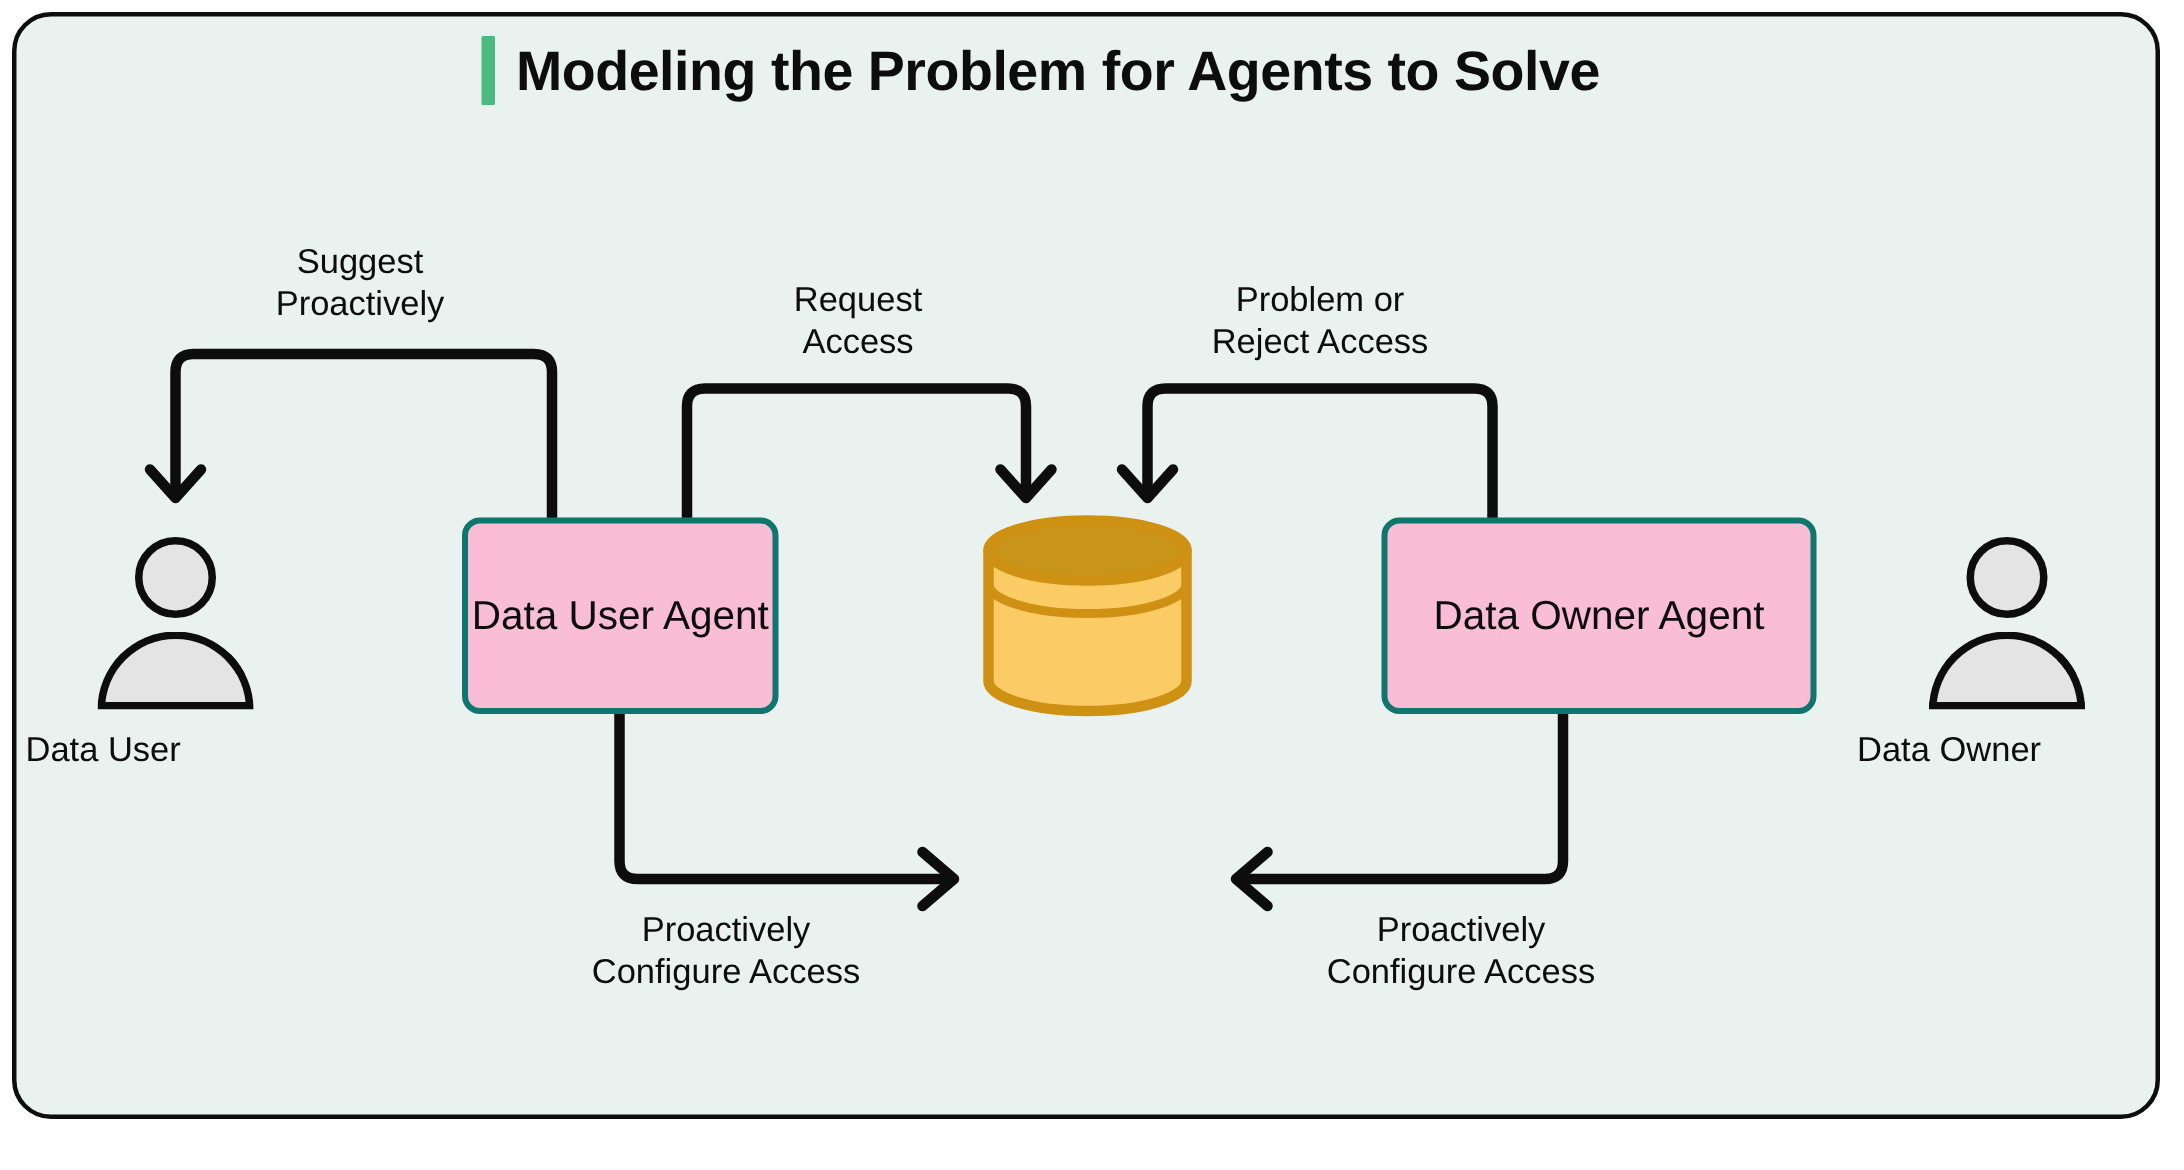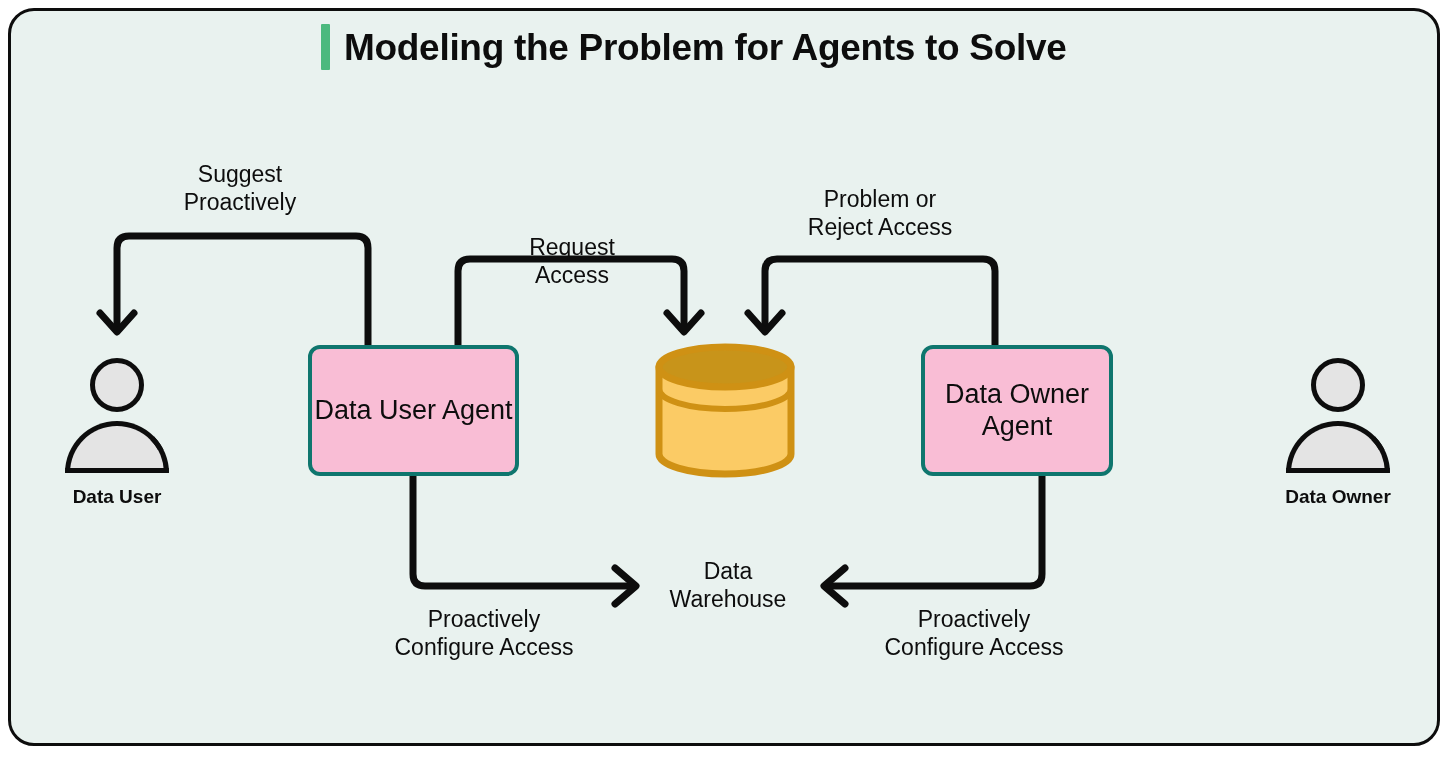--- a/index.html
+++ b/index.html
@@ -74,21 +74,21 @@
     display: flex;
     align-items: center;
     justify-content: center;
     text-align: center;
     color: #0d0d0d;
     font-size: 27px;
     line-height: 1.18;
     font-weight: 400;
   }
   #box-user-agent  { left: 308px; top: 345px; width: 211px; height: 131px; }
-  #box-owner-agent { left: 921px; top: 345px; width: 192px; height: 131px; }
+  #box-owner-agent { left: 921px; top: 345px; width: 290px; height: 131px; }
   
   .person {
     position: absolute;
     width: 120px;
   }
   .person .head {
     position: absolute;
     left: 33px;
     top: 0px;
     width: 54px;
@@ -108,25 +108,23 @@
     background: #e4e4e4;
     border: 5px solid #0d0d0d;
     border-bottom: 5px solid #0d0d0d;
     border-radius: 52px 52px 0 0;
   }
   .person .caption {
     position: absolute;
     left: -40px;
     top: 128px;
     width: 200px;
-    text-align: center;
-    font-size: 19px;
+    font-size: 23px;
     color: #0d0d0d;
     line-height: 1.18;
-    font-weight: bold;
   }
   #person-data-user  { left: 57px; top: 358px; }
   #person-data-owner { left: 1278px; top: 358px; }
   
   #database {
     position: absolute;
     left: 654px;
     top: 341px;
     width: 142px;
     height: 139px;
@@ -134,21 +132,21 @@
   
   .edge-label {
     position: absolute;
     text-align: center;
     font-size: 23px;
     color: #0d0d0d;
     line-height: 1.2;
     white-space: pre-line;
   }
   #lbl-suggest   { left: 120px; top: 161px; width: 240px; }
-  #lbl-request   { left: 462px; top: 186px; width: 220px; margin-top: 48px; }
+  #lbl-request   { left: 462px; top: 186px; width: 220px; }
   #lbl-approve   { left: 758px; top: 186px; width: 244px; }
   #lbl-dwh       { left: 628px; top: 558px; width: 200px; }
   #lbl-proact-l  { left: 358px; top: 606px; width: 252px; }
   #lbl-proact-r  { left: 848px; top: 606px; width: 252px; }
 </style>
 </head>
 <body>
 
 <div id="stage">
 
@@ -215,16 +213,14 @@
 
   <svg id="database" viewBox="0 0 142 139">
 
     <path d="M5,26 L5,113 a66,20 0 0 0 132,0 L137,26 Z" fill="#fbcb65" stroke="#cf9114" stroke-width="7" stroke-linejoin="round"></path>
 
     <path d="M5,48 a66,20 0 0 0 132,0" fill="none" stroke="#cf9114" stroke-width="6"></path>
 
     <ellipse cx="71" cy="26" rx="66" ry="20" fill="#c8941a" stroke="#cf9114" stroke-width="7"></ellipse>
   </svg>
 
-  <div class="edge-label" id="lbl-dwh">Data
-Warehouse</div>
 
 </div>
 
 </body></html>

